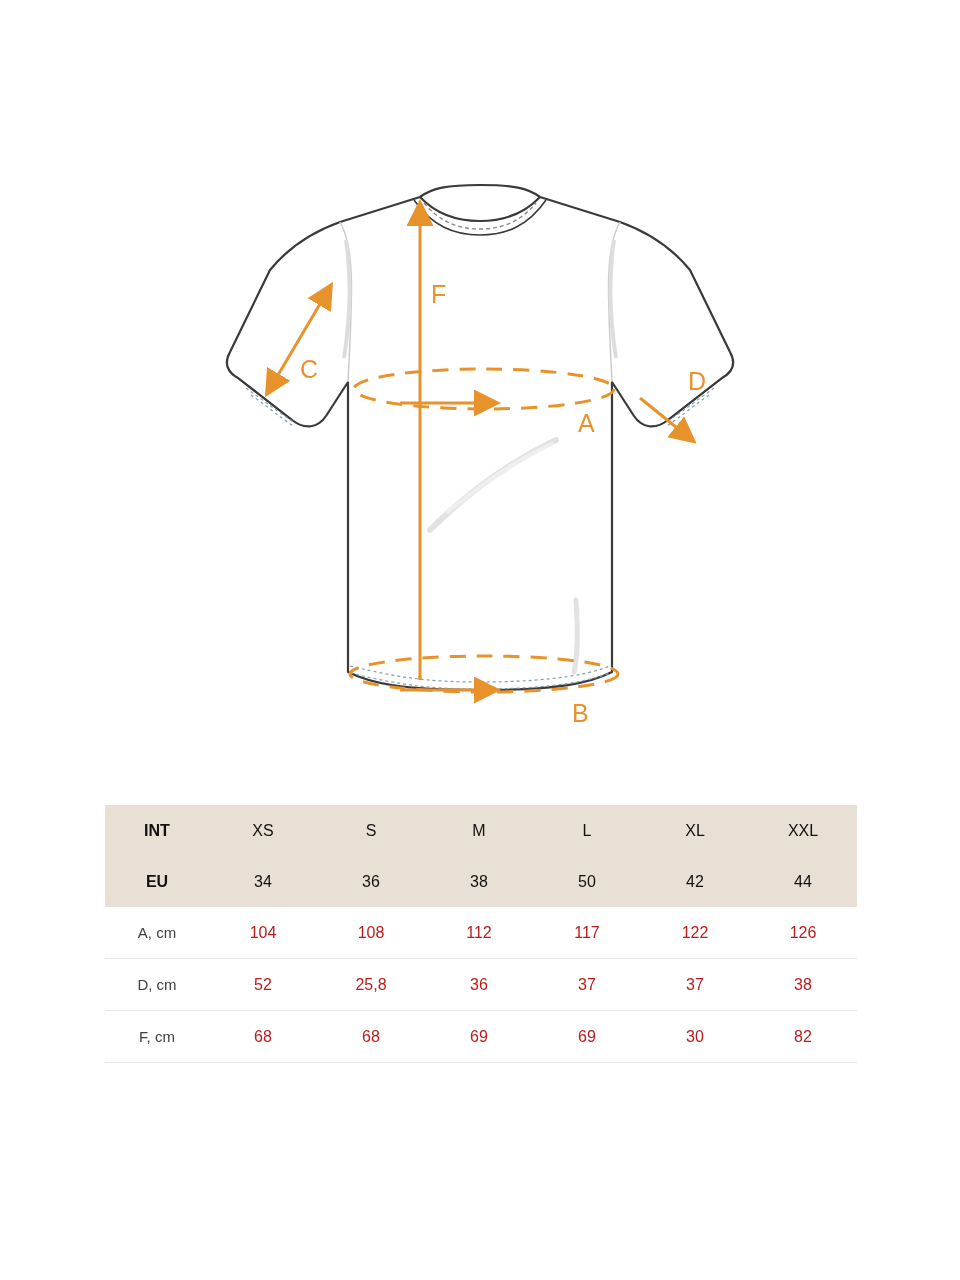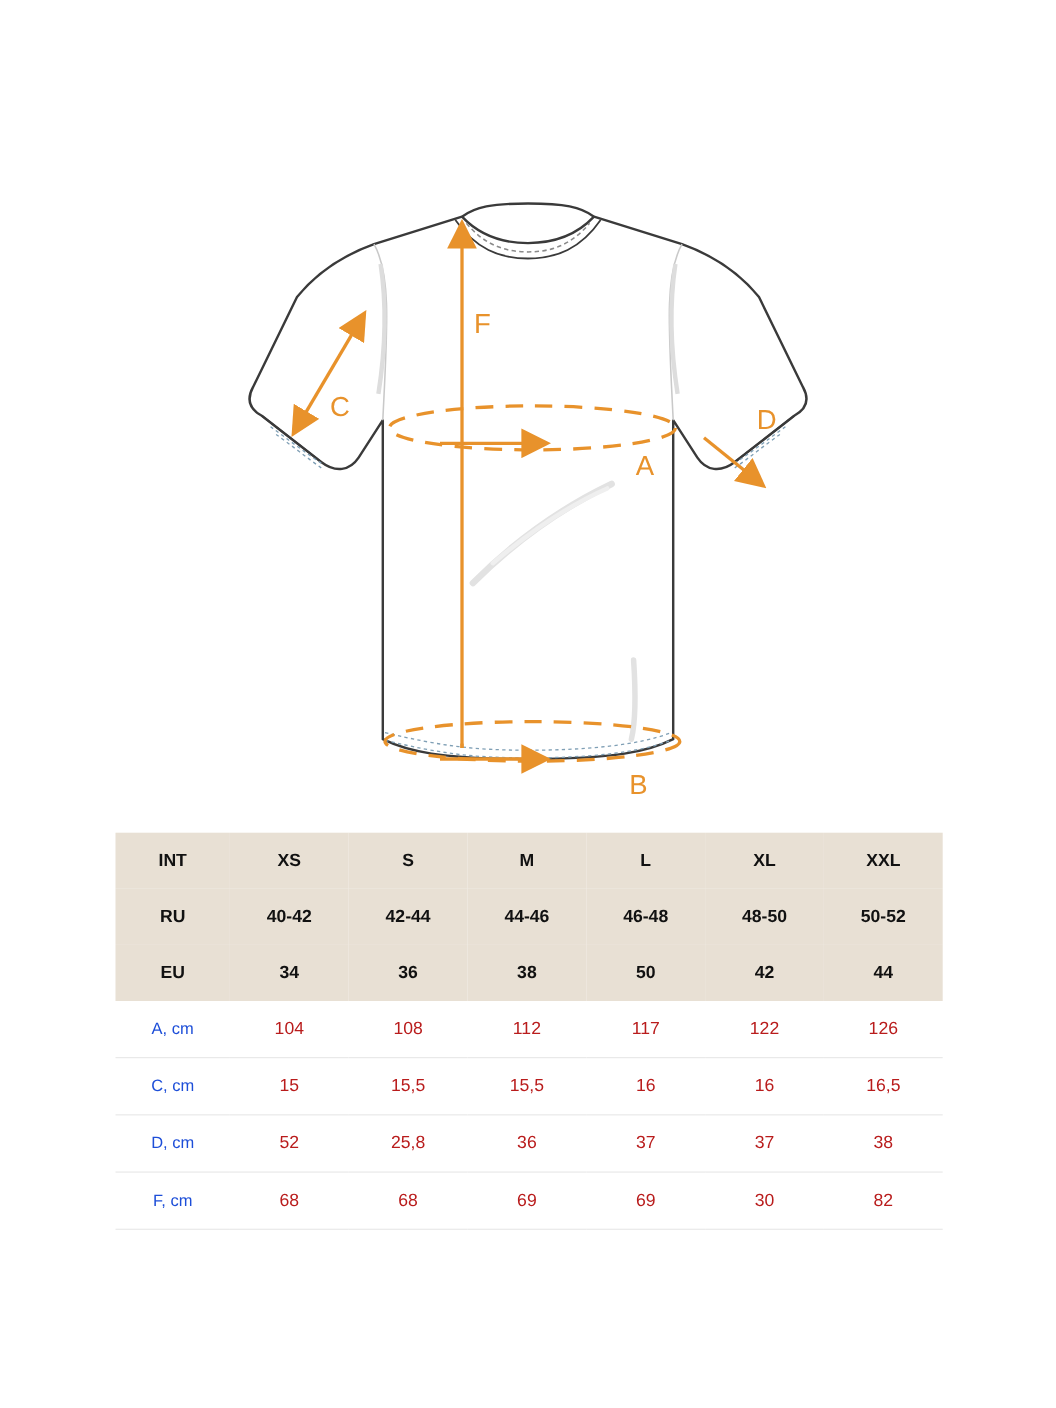--- a/index.html
+++ b/index.html
@@ -32,48 +32,49 @@
   .table-wrap {
     position: absolute;
     left: 105px;
     top: 757px;
     width: 752px;
   }
   table.size-table {
     border-collapse: collapse;
     width: 752px;
     table-layout: fixed;
+    margin-top: 48px;
   }
   table.size-table td, table.size-table th {
     text-align: center;
     font-size: 15.5px;
     padding: 0;
     height: 51px;
     vertical-align: middle;
   }
   
   tr.head-row td {
     background: #e8e0d4;
-    font-weight: bold;
+    font-weight: normal;
     color: #111111;
     font-size: 16px;
   }
   tr.head-row td.label-cell {
     font-weight: bold;
     color: #111111;
   }
   
   tr.data-row td {
     background: #ffffff;
     color: #b91c1c;
     font-size: 16px;
     border-bottom: 1px solid #e7e7e7;
   }
   tr.data-row td.label-cell {
-    color: #1d4ed8;
+    color: #404040;
     font-size: 15px;
     font-weight: normal;
   }
   tr.data-row:first-of-type td {
     border-top: none;
   }
   col.col-label { width: 104px; }
   col.col-val { width: 108px; }
 </style>
 </head>
@@ -179,29 +180,20 @@
       <tr class="head-row">
         <td class="label-cell">INT</td>
         <td>XS</td>
         <td>S</td>
         <td>M</td>
         <td>L</td>
         <td>XL</td>
         <td>XXL</td>
       </tr>
 
-      <tr class="head-row">
-        <td class="label-cell">RU</td>
-        <td>40-42</td>
-        <td>42-44</td>
-        <td>44-46</td>
-        <td>46-48</td>
-        <td>48-50</td>
-        <td>50-52</td>
-      </tr>
 
       <tr class="head-row">
         <td class="label-cell">EU</td>
         <td>34</td>
         <td>36</td>
         <td>38</td>
         <td>50</td>
         <td>42</td>
         <td>44</td>
       </tr>
@@ -210,29 +202,20 @@
         <td class="label-cell">A, cm</td>
         <td>104</td>
         <td>108</td>
         <td>112</td>
         <td>117</td>
         <td>122</td>
         <td>126</td>
       </tr>
 
 
-      <tr class="data-row">
-        <td class="label-cell">C, cm</td>
-        <td>15</td>
-        <td>15,5</td>
-        <td>15,5</td>
-        <td>16</td>
-        <td>16</td>
-        <td>16,5</td>
-      </tr>
 
       <tr class="data-row">
         <td class="label-cell">D, cm</td>
         <td>52</td>
         <td>25,8</td>
         <td>36</td>
         <td>37</td>
         <td>37</td>
         <td>38</td>
       </tr>

